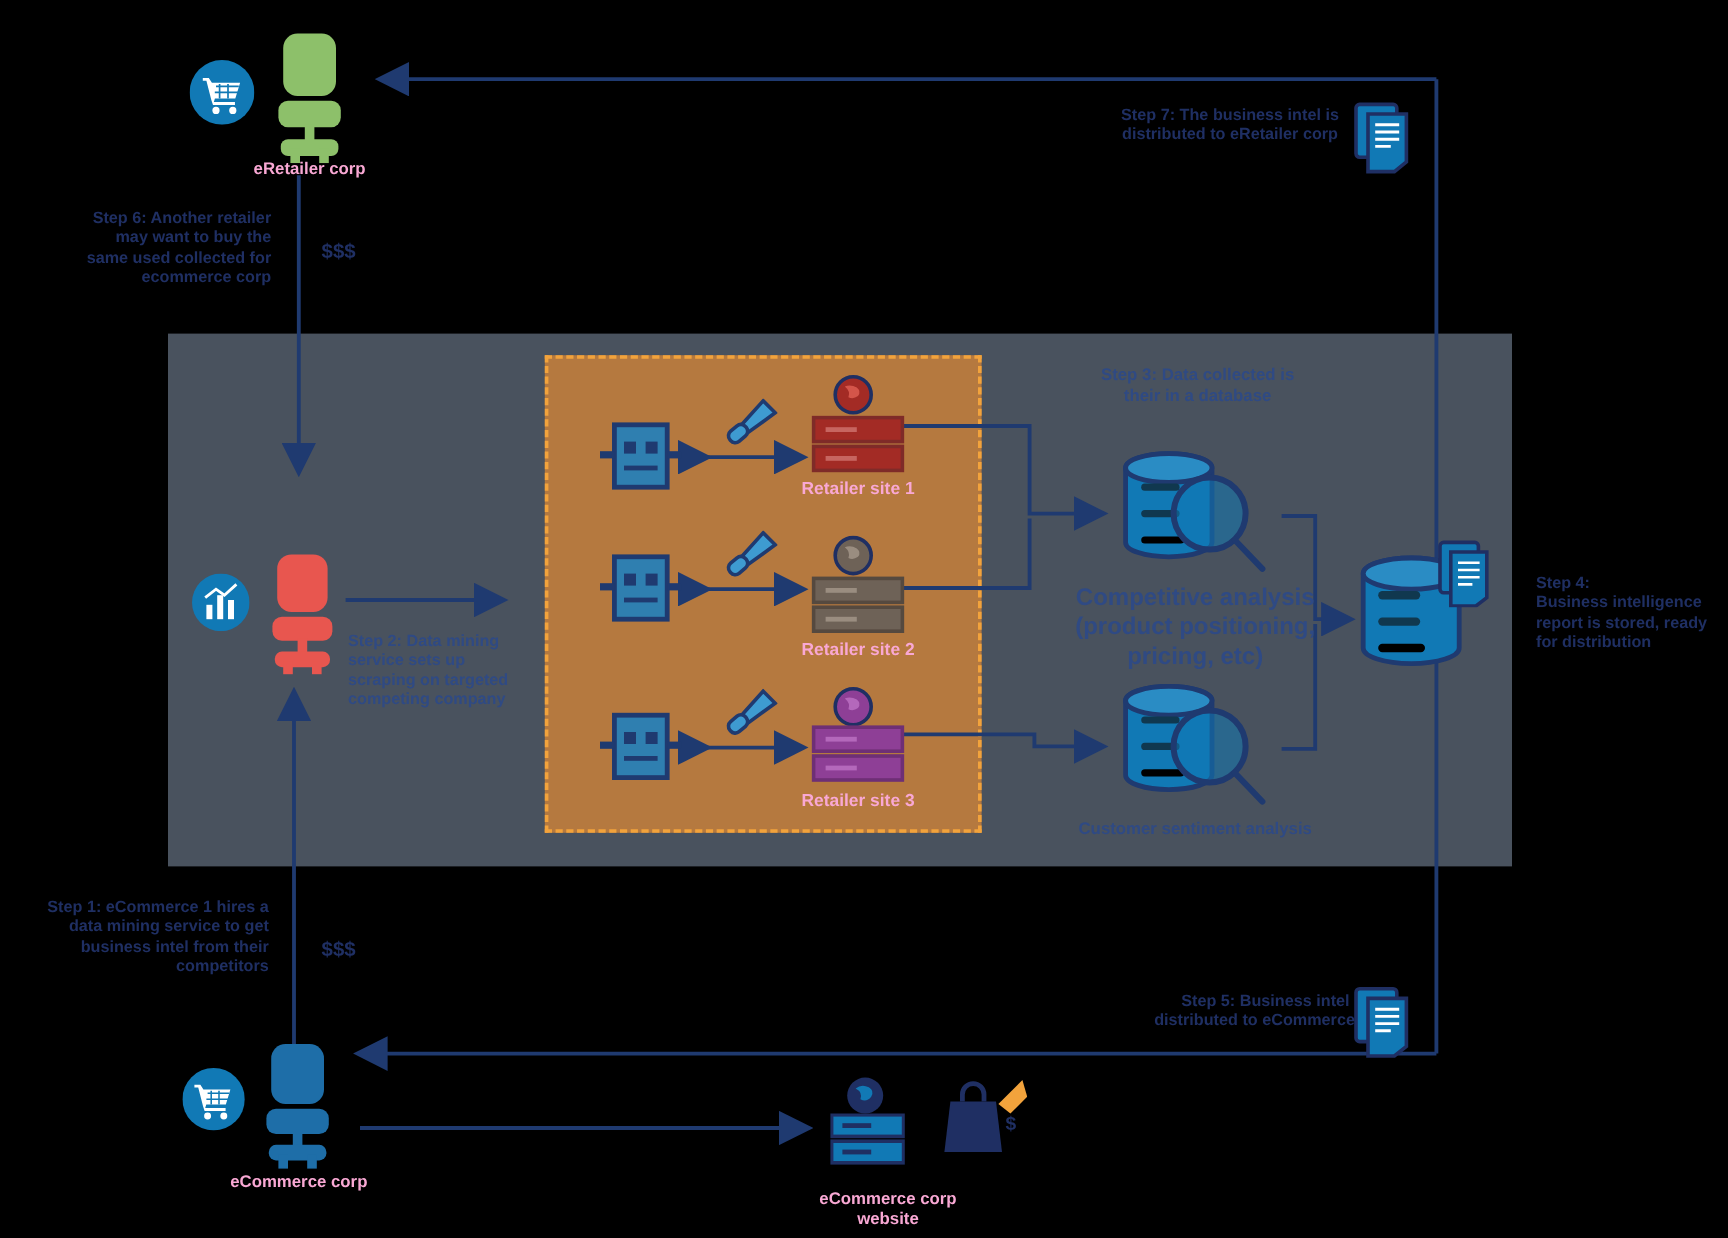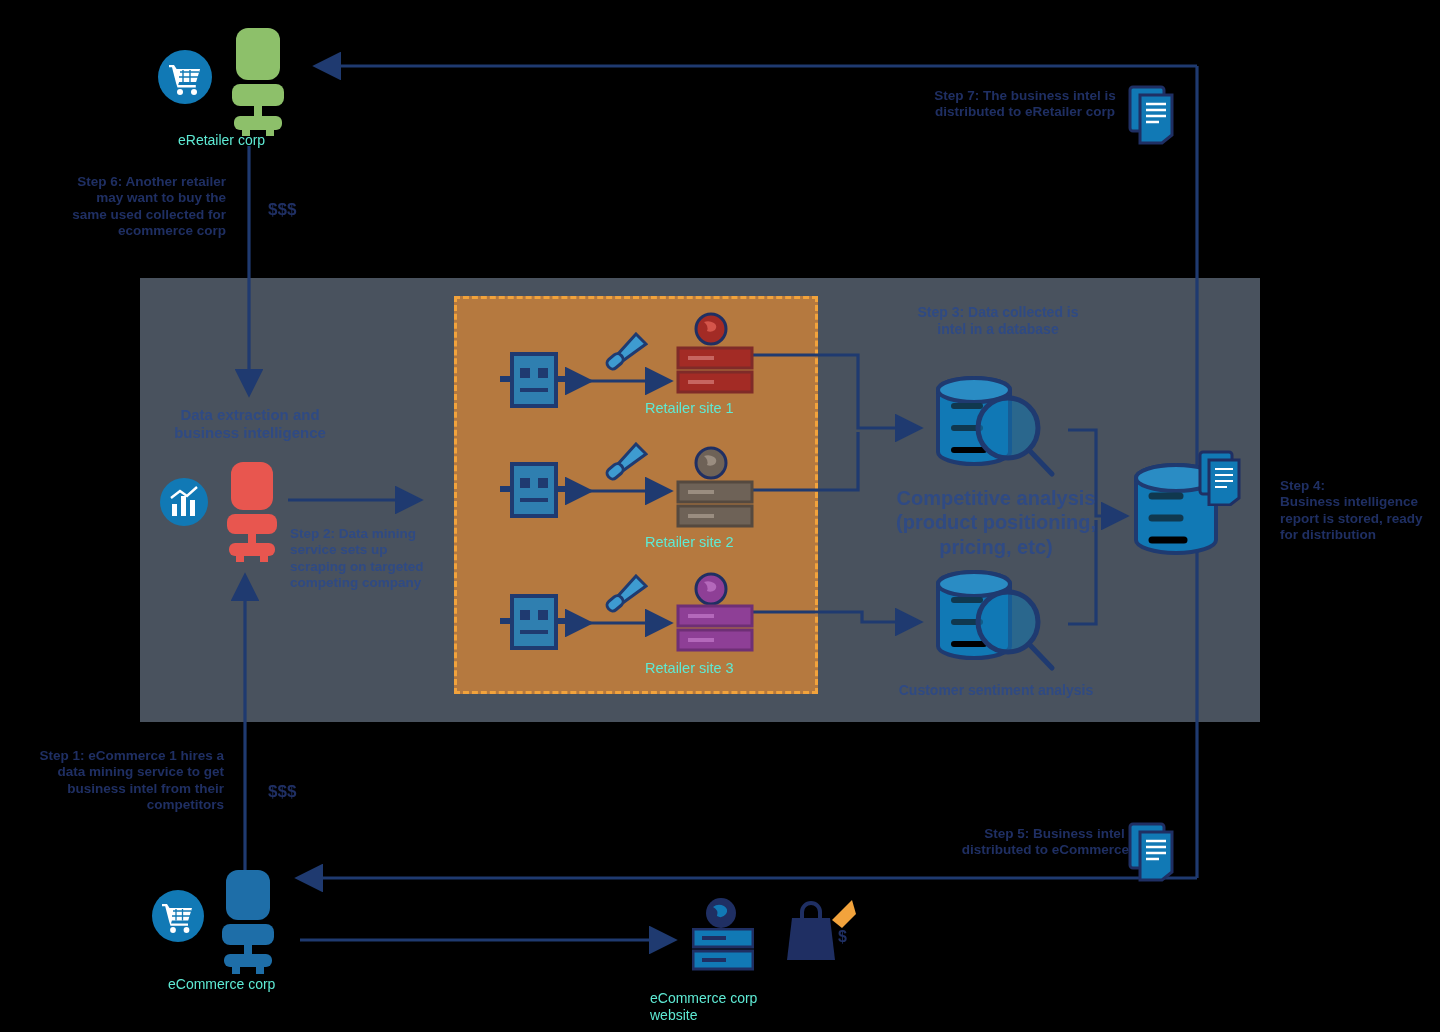--- a/index.html
+++ b/index.html
@@ -10,21 +10,21 @@
   }
   #stage{position:absolute;left:0;top:0;width:1440px;height:1032px;}
   .abs{position:absolute;}
 
   
   .txt{position:absolute;color:#1f2f63;font-weight:bold;line-height:1.22;}
   .step-lbl{font-size:13.5px;}
   .lbl-center{text-align:center;}
   .lbl-right{text-align:right;}
   .lbl-left{text-align:left;}
-  .node-name{font-size:14px;font-weight:normal;color:#5eead4;}
+  .node-name{font-size:14px;font-weight:bold;color:#f9a8d4;text-align:center;}
   .inside-lbl{color:#2f4a84;font-weight:bold;}
 
   
   #grey-panel{
     left:140px;top:278px;width:1120px;height:444px;background:#49525e;
   }
   
   #scrape-box{
     left:454px;top:296px;width:364px;height:398px;
     background:#b5793f;border:3px dashed #f2a33c;box-sizing:border-box;
@@ -124,24 +124,20 @@
   </div>
 
   <div class="txt step-lbl lbl-right" style="left:48px;top:174px;width:178px;">
     <div>Step 6: Another retailer</div>
     <div>may want to buy the</div>
     <div>same used collected for</div>
     <div>ecommerce corp</div>
   </div>
   <div class="txt" style="left:268px;top:200px;font-size:17px;">$$$</div>
 
-  <div class="txt inside-lbl lbl-center" style="left:150px;top:406px;width:200px;font-size:15px;">
-    <div>Data extraction and</div>
-    <div>business intelligence</div>
-  </div>
   <div class="icon" style="left:160px;top:478px;width:48px;height:48px;">
     <svg viewBox="0 0 48 48" width="48" height="48">
       <circle cx="24" cy="24" r="24" fill="#1179b5"></circle>
       <g fill="#fff">
         <rect x="12" y="26" width="5" height="12"></rect>
         <rect x="21" y="18" width="5" height="20"></rect>
         <rect x="30" y="22" width="5" height="16"></rect>
       </g>
       <path d="M11 20 L20 13 L27 18 L37 9" stroke="#fff" stroke-width="2.4" fill="none"></path>
     </svg>
@@ -256,21 +252,21 @@
       <rect x="2" y="2" width="74" height="20" fill="#8e3f96" stroke="#6e2f75" stroke-width="3"></rect>
       <rect x="2" y="26" width="74" height="20" fill="#8e3f96" stroke="#6e2f75" stroke-width="3"></rect>
       <rect x="12" y="10" width="26" height="4" fill="#b468bb"></rect>
       <rect x="12" y="34" width="26" height="4" fill="#b468bb"></rect>
     </svg>
   </div>
   <div class="txt node-name" style="left:645px;top:660px;width:140px;font-size:14.5px;">Retailer site 3</div>
 
   <div class="txt inside-lbl lbl-center step-lbl" style="left:878px;top:304px;width:240px;font-size:14px;">
     <div>Step 3: Data collected is</div>
-    <div>intel in a database</div>
+    <div>their in a database</div>
   </div>
 
   <div class="icon" style="left:928px;top:372px;width:140px;height:110px;">
     <svg viewBox="0 0 140 110" width="140" height="110">
       <g stroke="#1f3a70" stroke-width="4" fill="#1179b5">
         <path d="M10 18 a36 12 0 0 1 72 0 v62 a36 12 0 0 1 -72 0 z"></path>
         <ellipse cx="46" cy="18" rx="36" ry="12" fill="#2a8cc4"></ellipse>
       </g>
       <g stroke="#10384f" stroke-width="6" stroke-linecap="round">
         <path d="M26 34 h26"></path>

